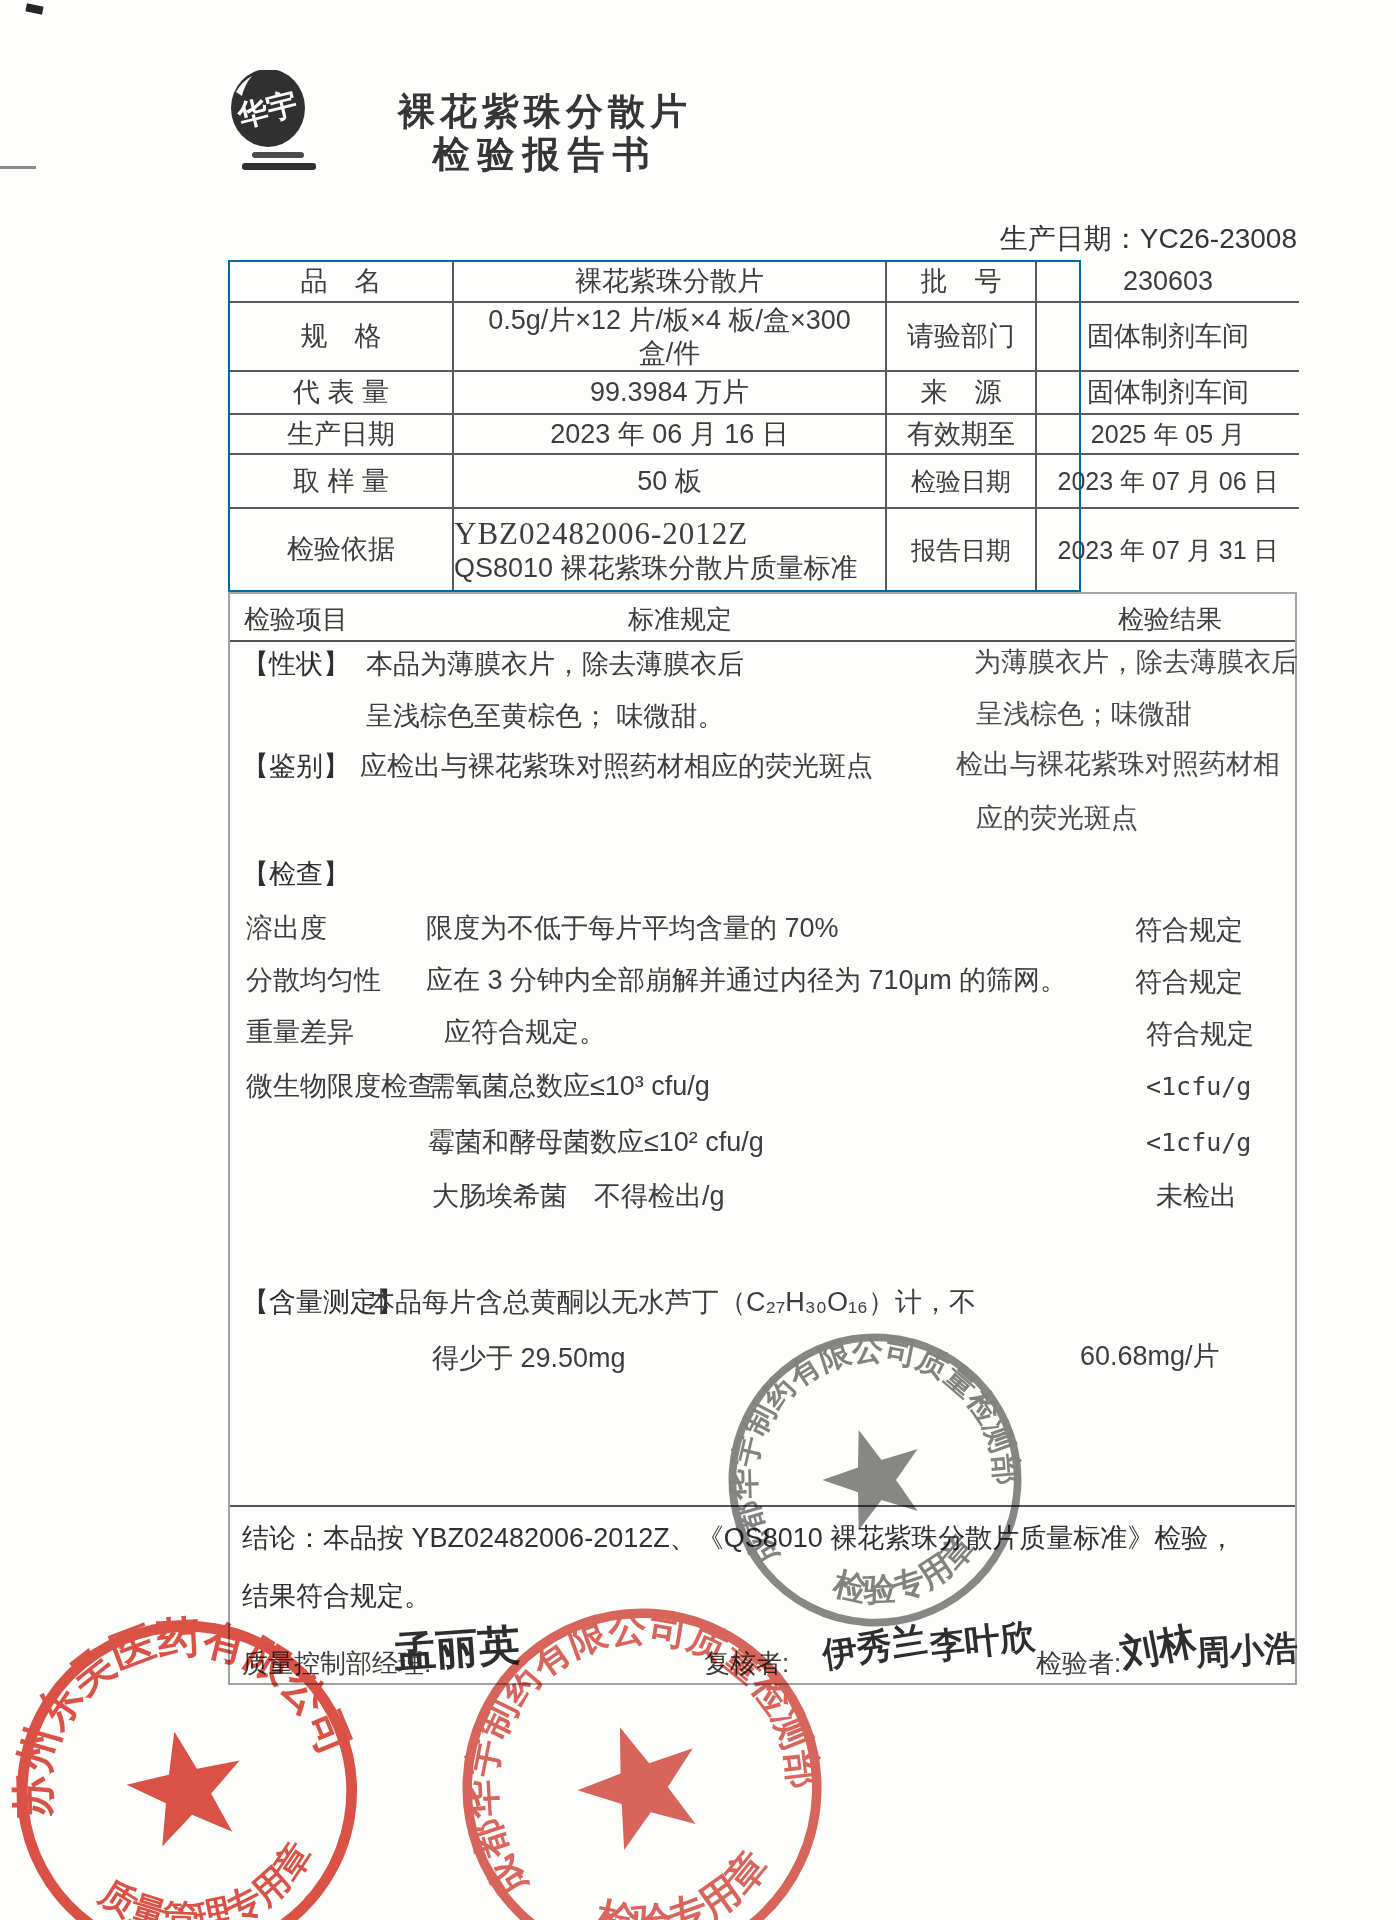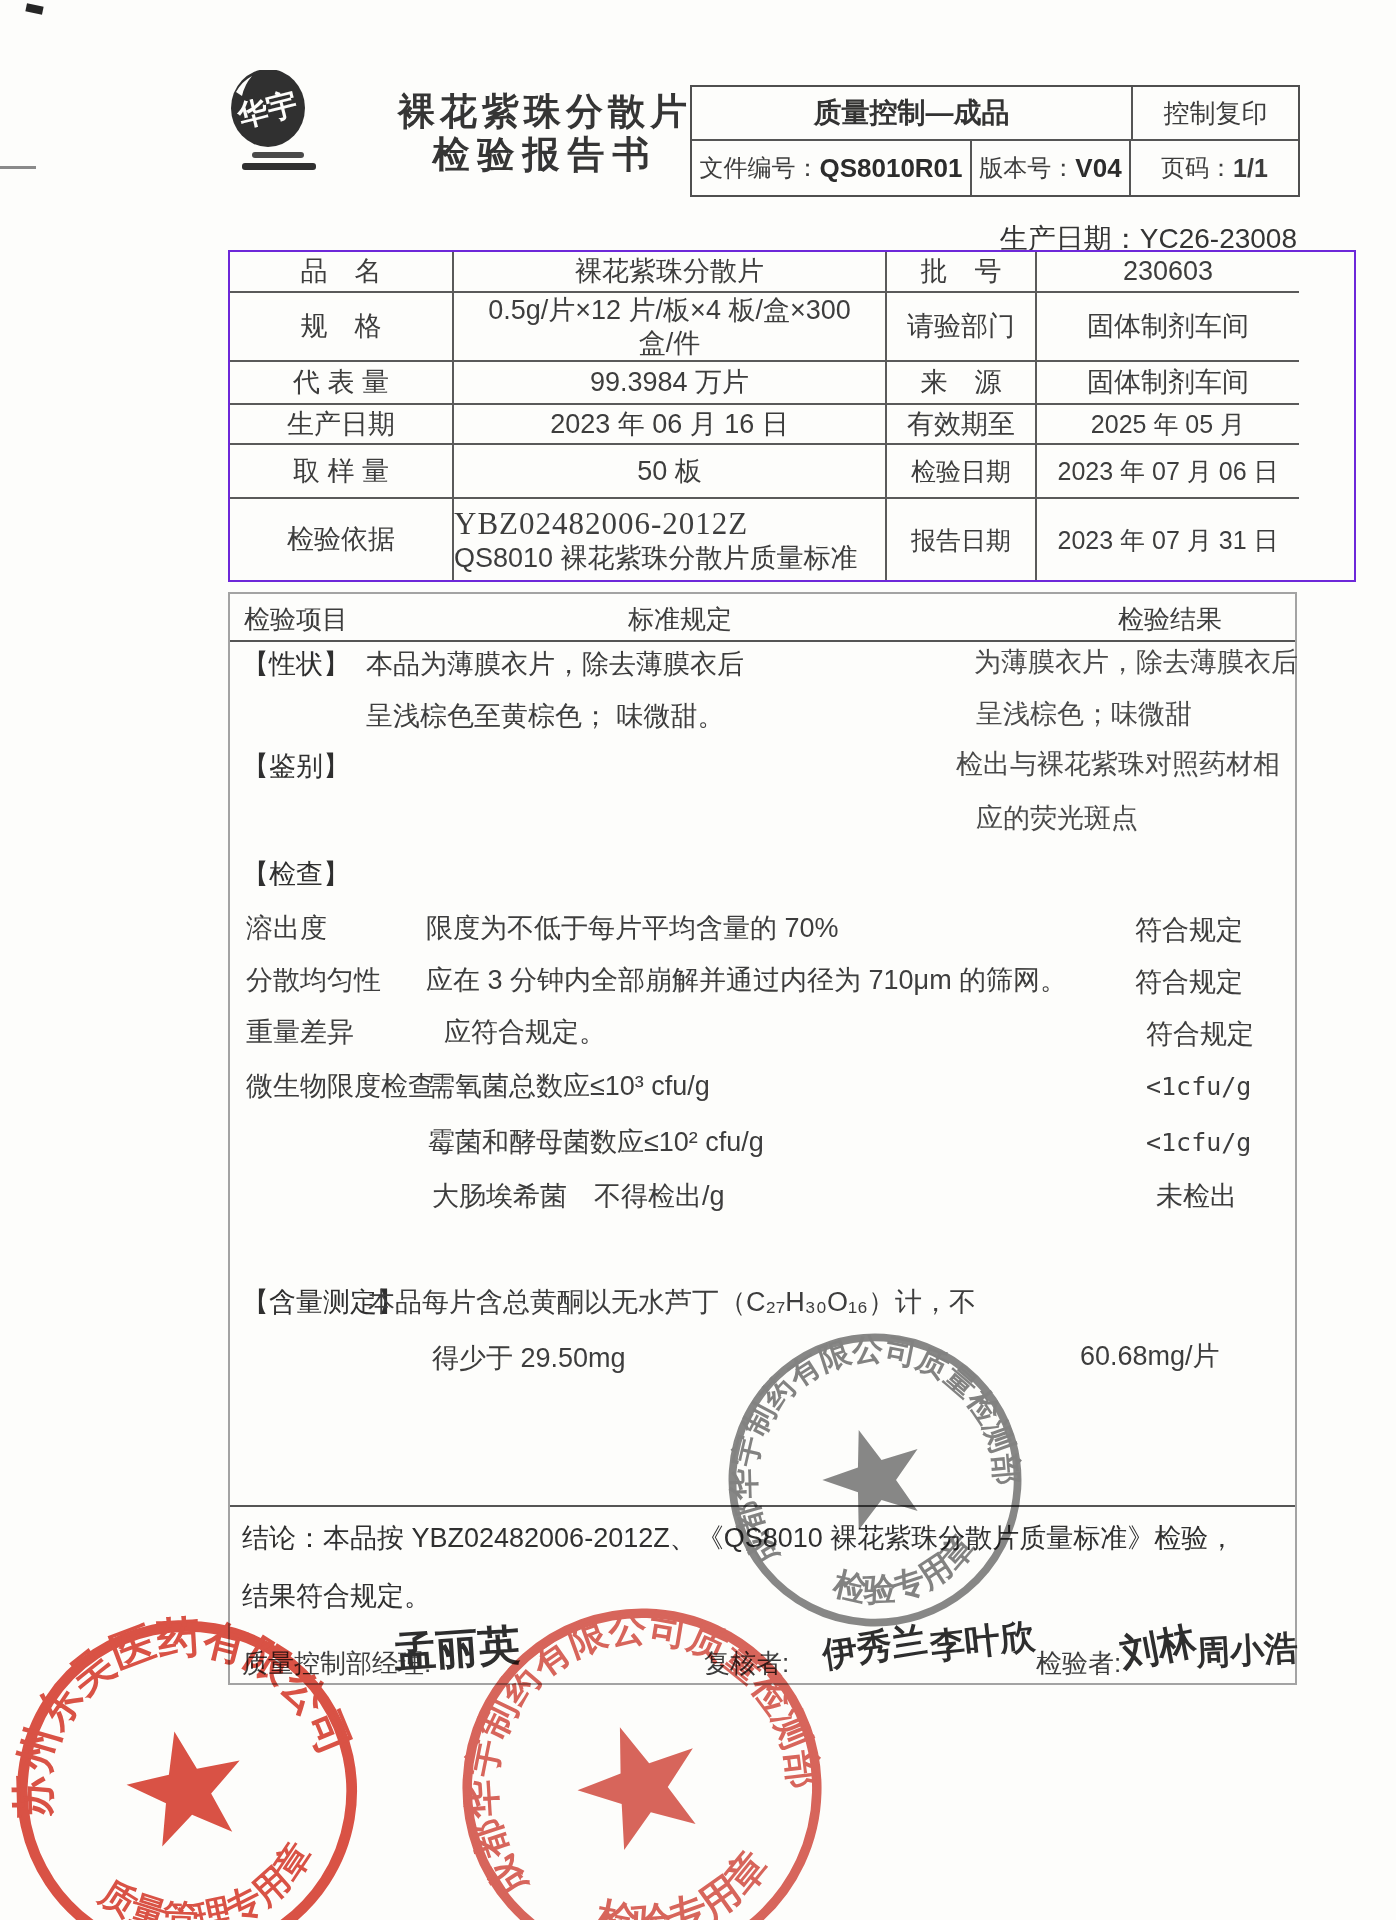--- a/index.html
+++ b/index.html
@@ -8,24 +8,24 @@
   .t{position:absolute;white-space:nowrap;font-size:27px;line-height:1.2;}
   .ctr{text-align:center;}
   
   .hbox{position:absolute;left:690px;top:85px;width:610px;height:112px;border:2px solid #4f4f4f;box-sizing:border-box;}
   .hrow{display:flex;height:54px;box-sizing:border-box;}
   .hrow1{border-bottom:2px solid #555;}
   .hcell{display:flex;align-items:center;justify-content:center;box-sizing:border-box;font-size:26px;}
   .brd{border-right:2px solid #555;}
   .bold{font-weight:bold;color:#2c2c2c;}
   
-  .info-table{position:absolute;left:228px;top:250px;width:1128px;display:grid;
+  .info-table{position:absolute;left:228px;top:260px;width:853px;display:grid;
       grid-template-columns:224px 433px 150px 262px;
       grid-template-rows:41px 69px 43px 40px 54px 81px;
-      border:2px solid #6d28d9;box-sizing:border-box;background:transparent;}
+      border:2px solid #0369a1;box-sizing:border-box;background:transparent;}
   .cell{border-right:2px solid #5a5a5a;border-bottom:2px solid #5a5a5a;box-sizing:border-box;
       display:flex;align-items:center;justify-content:center;text-align:center;font-size:27px;line-height:1.2;}
   .cell.small{font-size:25px;}
   .nbr{border-right:none;}
   .nbb{border-bottom:none;}
   .pre{white-space:pre-line;}
   .leftcell{justify-content:flex-start;text-align:left;}
   .serifline{font-family:"Liberation Serif","DejaVu Serif",serif;font-size:31px;letter-spacing:1px;}
   
   .results-box{position:absolute;left:228px;top:592px;width:1069px;height:1093px;border:2px solid #a3a3a3;box-sizing:border-box;}
@@ -50,40 +50,20 @@
     <ellipse cx="46" cy="38" rx="37" ry="39" fill="#303030"></ellipse>
     <path d="M14 22 A40 40 0 0 1 30 6 A46 46 0 0 0 20 26 Z" fill="#fdfdfb"></path>
     <text x="46" y="50" text-anchor="middle" fill="#fdfdfb" font-size="30" font-weight="bold" transform="rotate(-14 46 42)">华宇</text>
     <rect x="30" y="82" width="52" height="6" rx="3" fill="#4a4a4a"></rect>
     <rect x="20" y="93" width="74" height="7" rx="3" fill="#303030"></rect>
   </svg>
 
   <div class="t ctr" style="left:380px;top:90px;width:330px;font-size:37px;font-weight:bold;letter-spacing:5px;color:#353535;">裸花紫珠分散片</div>
   <div class="t ctr" style="left:380px;top:133px;width:330px;font-size:37px;font-weight:bold;letter-spacing:8px;color:#353535;">检验报告书</div>
 
-  <div class="hbox">
-    <div class="hrow hrow1">
-      <div class="hcell brd" style="width:441px;font-size:28px;font-weight:600;color:#333;">质量控制—成品</div>
-      <div class="hcell" style="flex:1;">控制复印</div>
-    </div>
-    <div class="hrow">
-      <div class="hcell brd" style="width:280px;">
-        <span style="font-size:24px;">文件编号：</span>
-          <span class="bold" style="font-size:26px;">QS8010R01</span>
-      </div>
-      <div class="hcell brd" style="width:159px;">
-        <span style="font-size:24px;">版本号：</span>
-          <span class="bold" style="font-size:26px;">V04</span>
-      </div>
-      <div class="hcell" style="flex:1;">
-        <span style="font-size:24px;">页码：</span>
-          <span style="font-size:25px;font-weight:600;">1/1</span>
-      </div>
-    </div>
-  </div>
 
   <div class="t" style="right:99px;top:222px;font-size:28px;color:#343434;">
     <span>生产日期：</span><span>YC26-23008</span>
   </div>
 
   <div class="info-table">
     <div class="cell">品　名</div>
     <div class="cell">裸花紫珠分散片</div>
     <div class="cell">批　号</div>
     <div class="cell nbr">230603</div>
@@ -124,20 +104,21 @@
     <div class="rb ctr" style="left:840px;top:10px;width:200px;font-size:26px;">检验结果</div>
     <div class="rule" style="top:46px;"></div>
 
     <div class="rb" style="left:12px;top:54px;color:#2f2f2f;">【性状】</div>
     <div class="rb" style="left:136px;top:54px;">本品为薄膜衣片，除去薄膜衣后</div>
     <div class="rb" style="left:136px;top:106px;">呈浅棕色至黄棕色； 味微甜。</div>
     <div class="rb" style="left:744px;top:52px;color:#4a4a4a;">为薄膜衣片，除去薄膜衣后</div>
     <div class="rb" style="left:746px;top:104px;color:#4a4a4a;">呈浅棕色；味微甜</div>
 
     <div class="rb" style="left:12px;top:156px;color:#2f2f2f;">【鉴别】</div>
+    <div class="rb" style="left:130px;top:156px;">应检出与裸花紫珠对照药材相应的荧光斑点</div>
     <div class="rb" style="left:726px;top:154px;color:#4a4a4a;">检出与裸花紫珠对照药材相</div>
     <div class="rb" style="left:746px;top:208px;color:#4a4a4a;">应的荧光斑点</div>
 
     <div class="rb" style="left:12px;top:264px;color:#2f2f2f;">【检查】</div>
 
     <div class="rb" style="left:16px;top:318px;">溶出度</div>
     <div class="rb" style="left:196px;top:318px;">限度为不低于每片平均含量的 70%</div>
     <div class="rb" style="left:905px;top:320px;">符合规定</div>
 
     <div class="rb" style="left:16px;top:370px;">分散均匀性</div>

